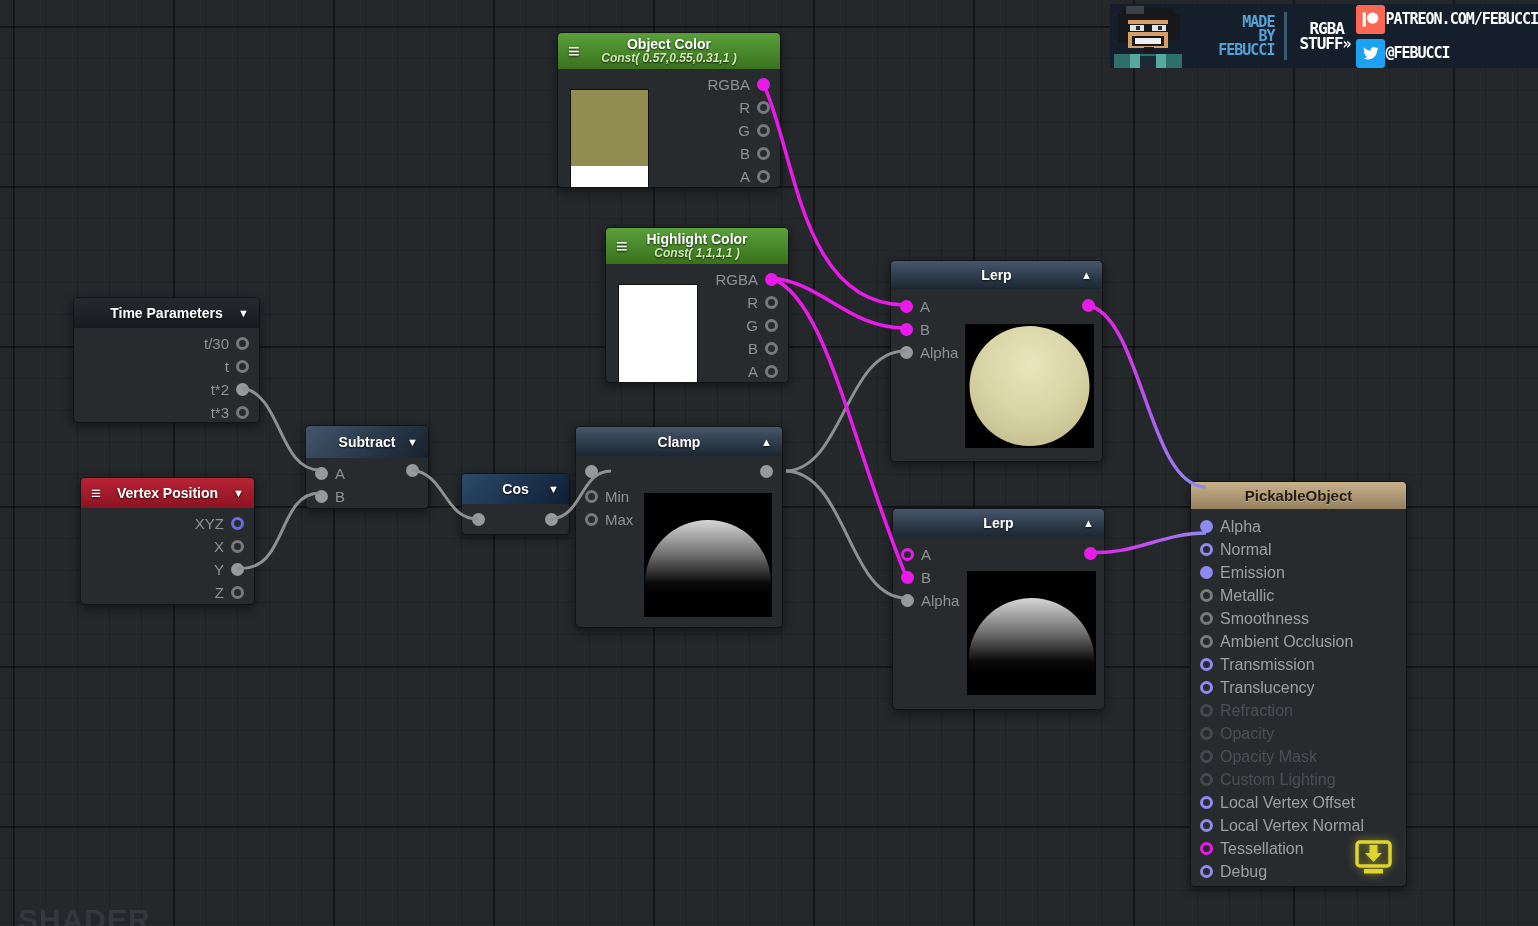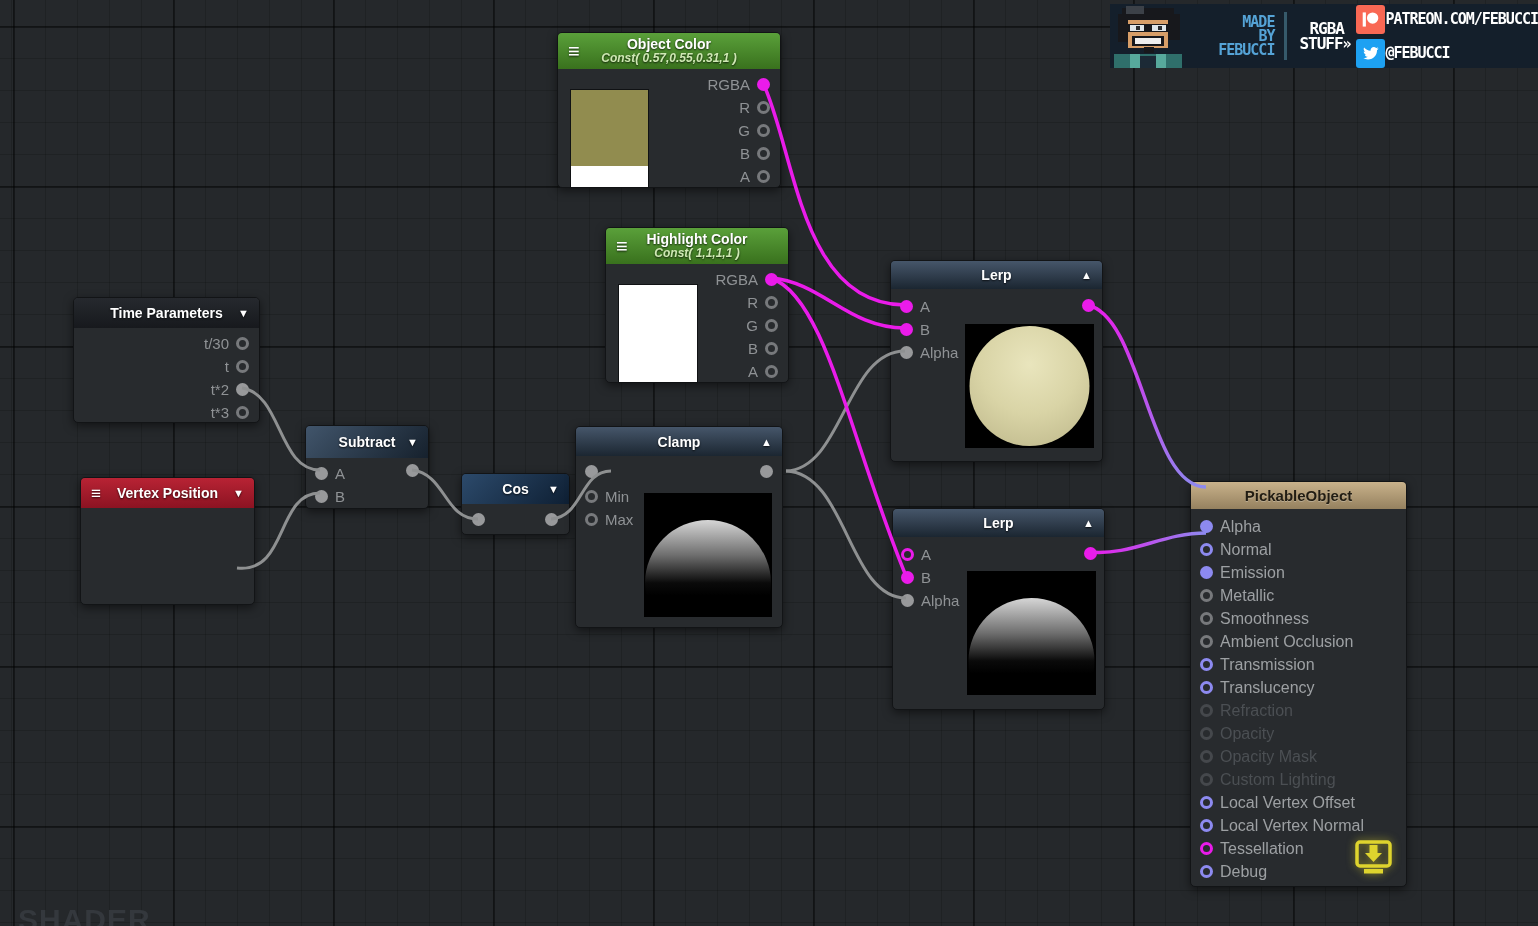--- a/index.html
+++ b/index.html
@@ -210,20 +210,39 @@
       </div>
       </div>
   </div>
 
   <div class="node" style="left:80px;top:477px;width:173px;height:126px;">
     <div class="hdr hdr-red">
       <span class="menu-ic" style="font-size:17px;">≡</span>
       <div>Vertex Position</div>
       <span class="dd">▼</span>
     </div>
+    <div class="rows outs" style="padding-top:4px;">
+
+    <div class="port-row">
+        <span class="port p-blue-o"></span>
+        <span class="plabel">XYZ</span>
+      </div>
+        <div class="port-row">
+        <span class="port p-hollow"></span>
+        <span class="plabel">X</span>
+      </div>
+        <div class="port-row">
+        <span class="port p-gray"></span>
+        <span class="plabel">Y</span>
+      </div>
+        <div class="port-row">
+        <span class="port p-hollow"></span>
+        <span class="plabel">Z</span>
+      </div>
+      </div>
   </div>
 
   <div class="node" style="left:305px;top:425px;width:122px;height:82px;">
     <div class="hdr hdr-steel2" style="height:32px;">
       <div>Subtract</div>
       <span class="dd">▼</span>
     </div>
     <div class="rows" style="padding-top:4px;">
 
     <div class="port-row">

